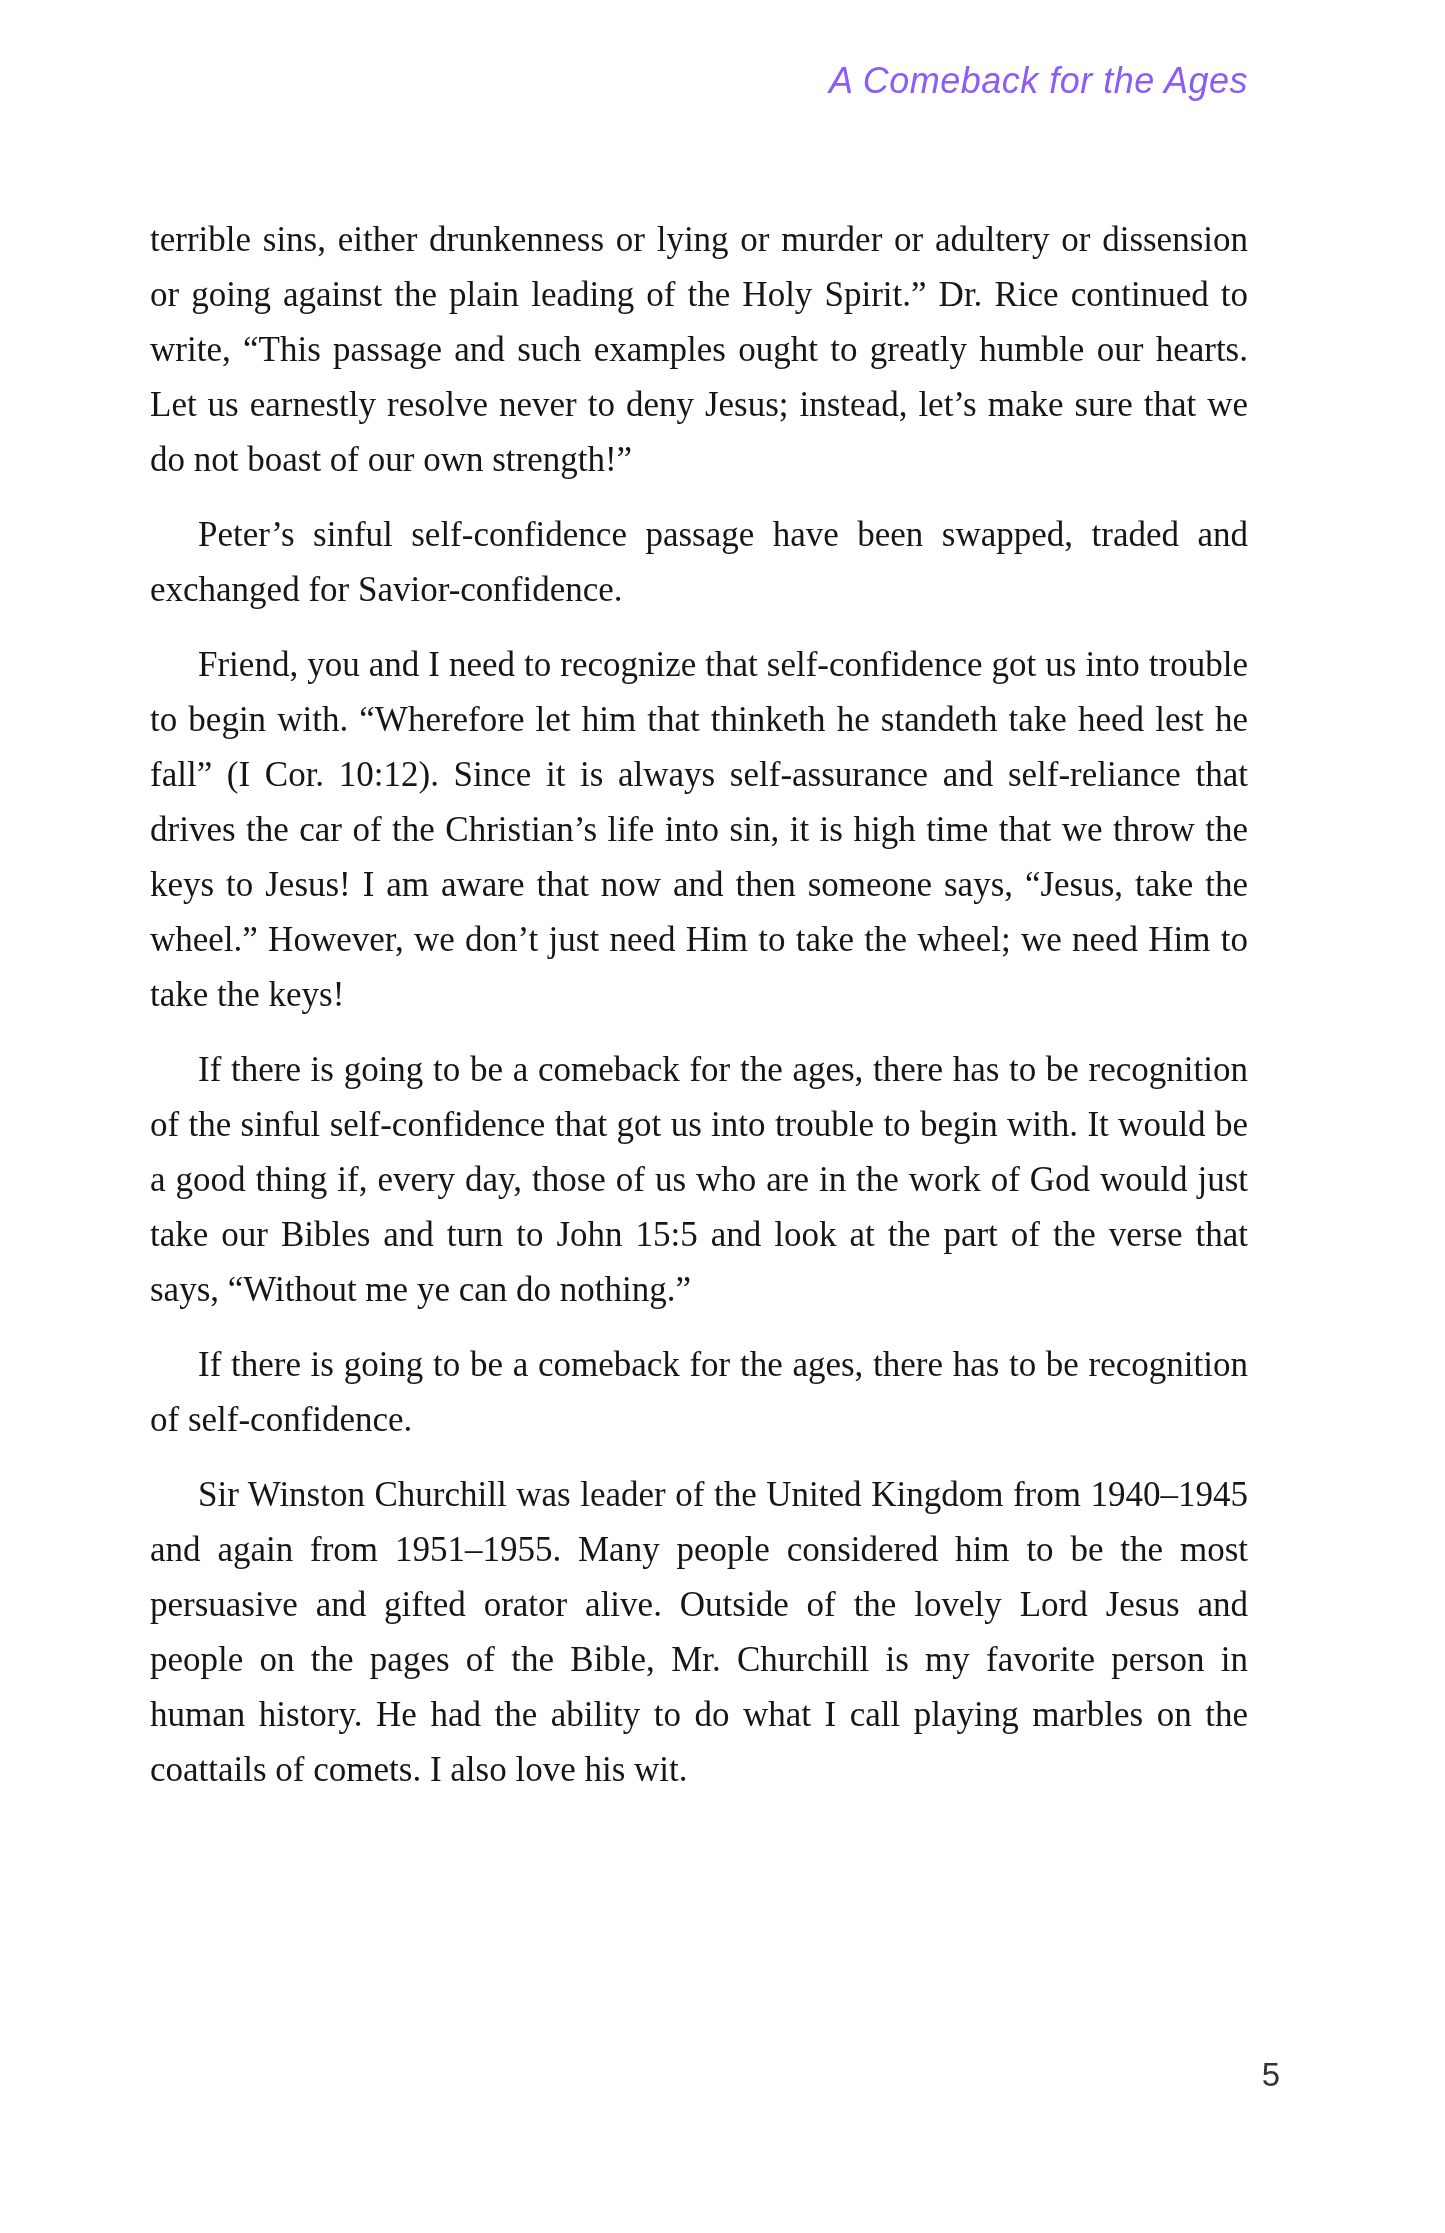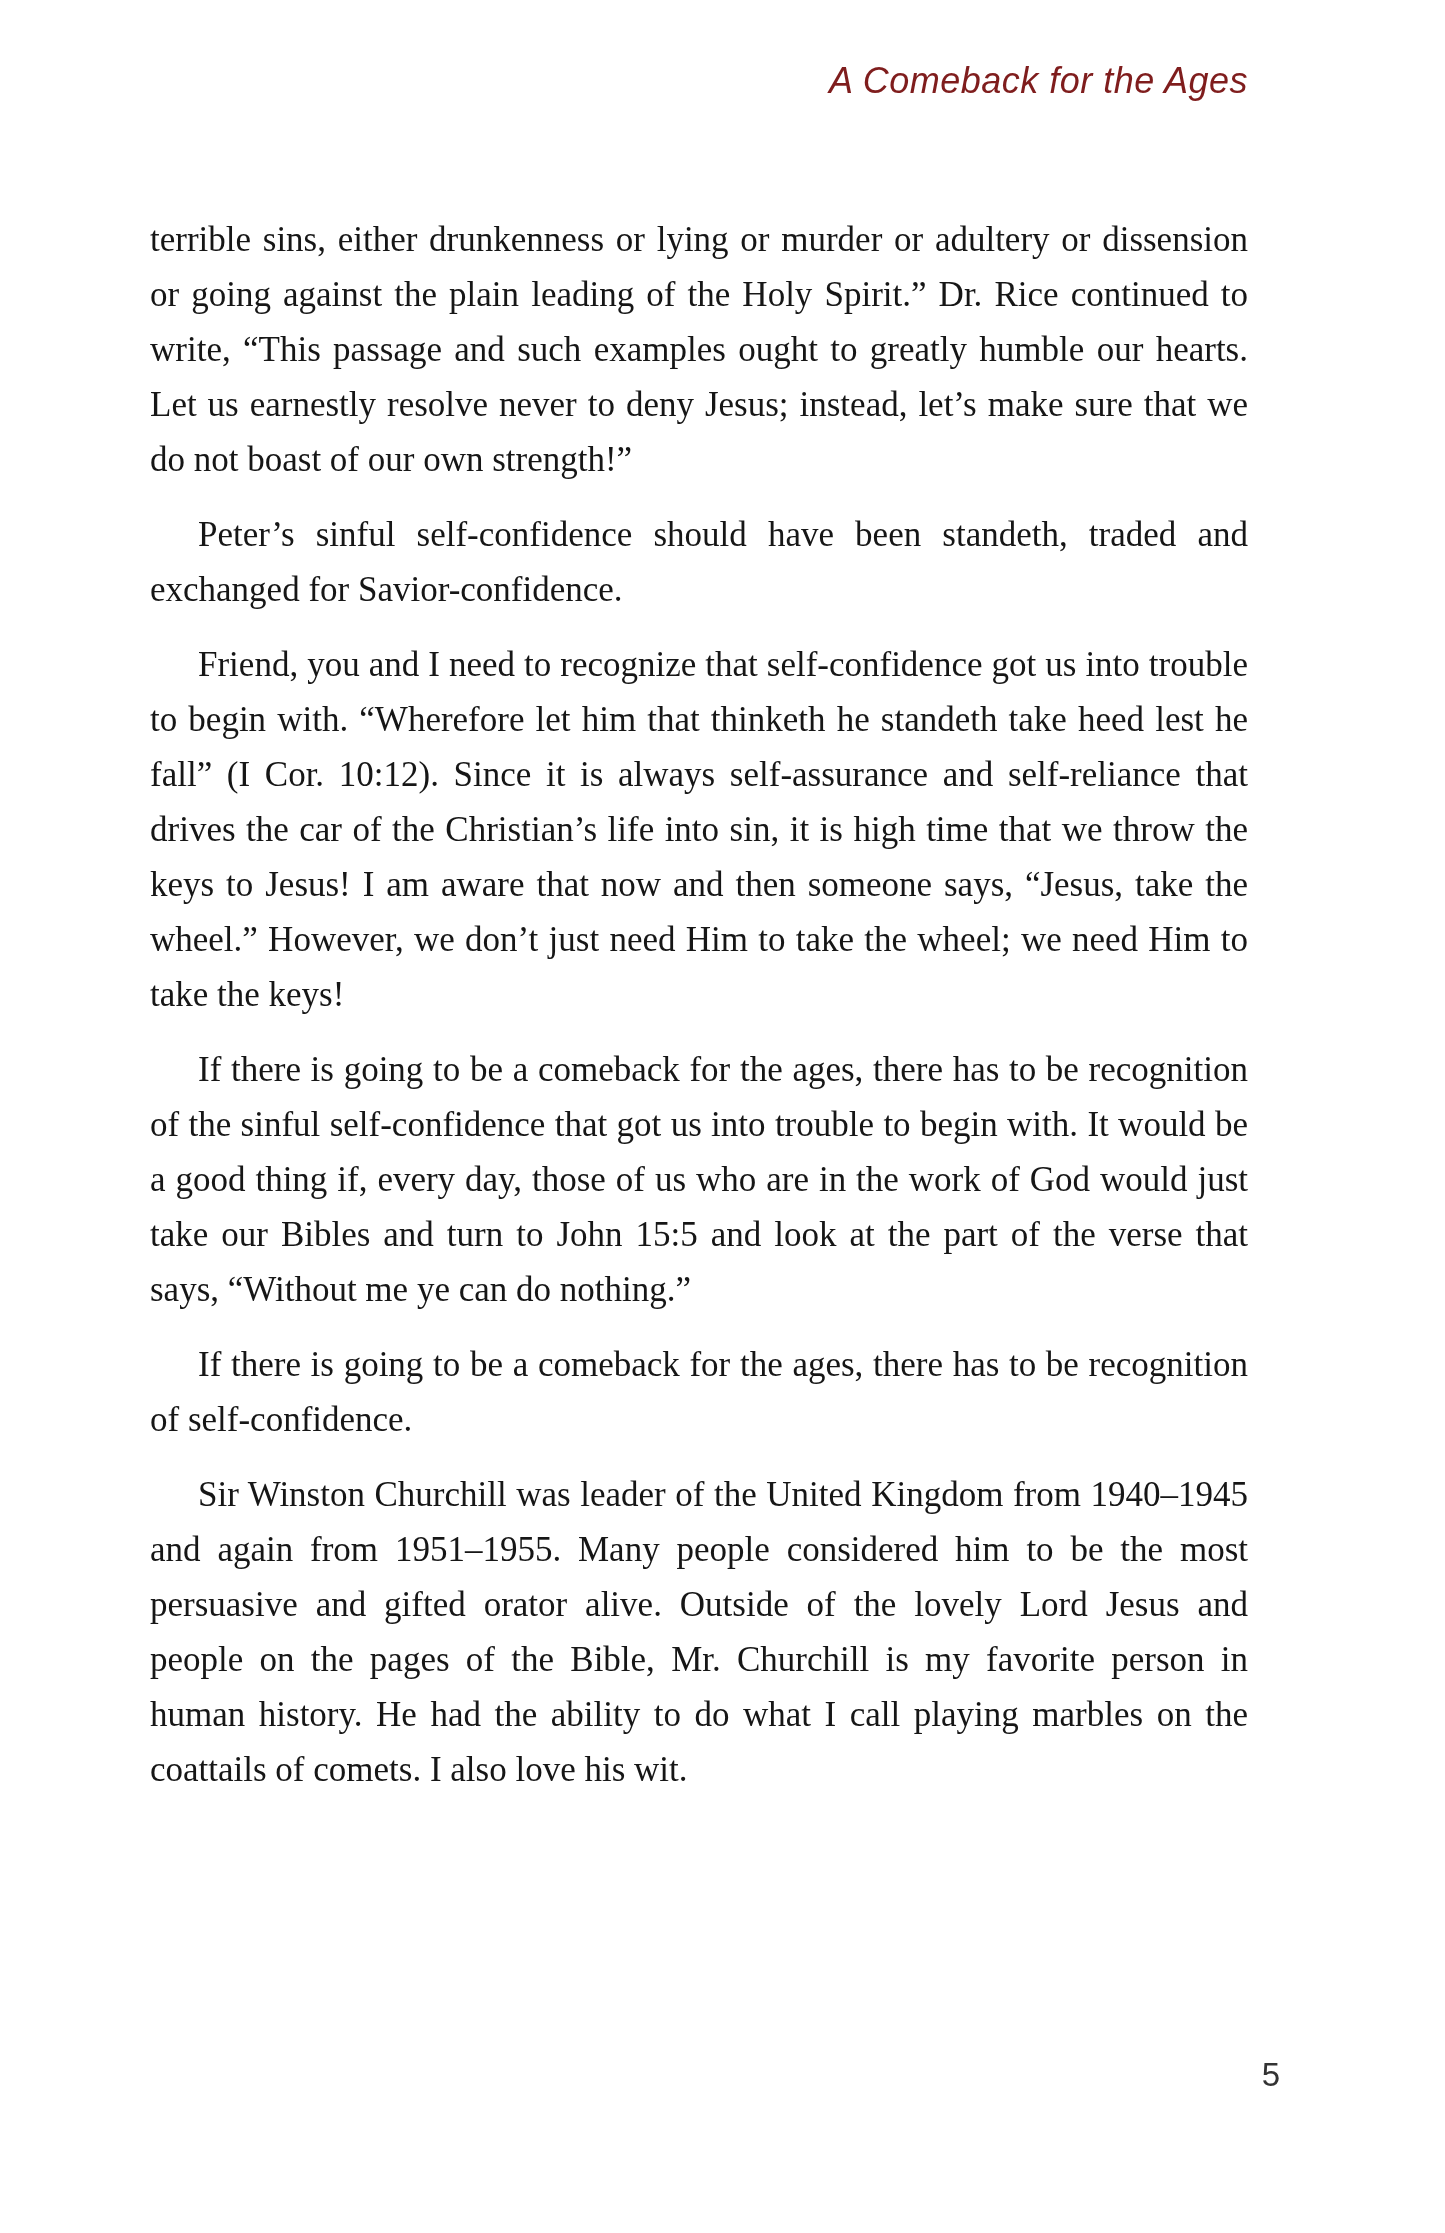--- a/index.html
+++ b/index.html
@@ -18,21 +18,21 @@
     position: absolute;
     top: 60px;
     left: 150px;
     width: 1098px;
     text-align: right;
     font-family: "Liberation Sans", sans-serif;
     font-style: italic;
     font-weight: 300;
     font-size: 36px;
     letter-spacing: 0.5px;
-    color: #7f1d1d;
+    color: #8b5cf6;
   }
   .page-body {
     position: absolute;
     top: 212px;
     left: 150px;
     width: 1098px;
     font-family: Liberation Serif, serif;
     font-size: 35px;
     line-height: 55px;
     color: #161616;
@@ -62,21 +62,21 @@
 <body>
 
 <div class="page">
 
   <div class="running-header">
     <span>A Comeback for the Ages</span>
   </div>
 
   <div class="page-body">
     <p class="no-indent">terrible sins, either drunkenness or lying or murder or adultery or dissension or going against the plain leading of the Holy Spirit.” Dr. Rice continued to write, “This passage and such examples ought to greatly humble our hearts. Let us earnestly resolve never to deny Jesus; instead, let’s make sure that we do not boast of our own strength!”</p>
-    <p>Peter’s sinful self-confidence should have been standeth, traded and exchanged for Savior-confidence.</p>
+    <p>Peter’s sinful self-confidence passage have been swapped, traded and exchanged for Savior-confidence.</p>
     <p>Friend, you and I need to recognize that self-confidence got us into trouble to begin with. “Wherefore let him that thinketh he standeth take heed lest he fall” (I Cor. 10:12). Since it is always self-assurance and self-reliance that drives the car of the Christian’s life into sin, it is high time that we throw the keys to Jesus! I am aware that now and then someone says, “Jesus, take the wheel.” However, we don’t just need Him to take the wheel; we need Him to take the keys!</p>
     <p>If there is going to be a comeback for the ages, there has to be recognition of the sinful self-confidence that got us into trouble to begin with. It would be a good thing if, every day, those of us who are in the work of God would just take our Bibles and turn to John 15:5 and look at the part of the verse that says, “Without me ye can do nothing.”</p>
     <p>If there is going to be a comeback for the ages, there has to be recognition of self-confidence.</p>
     <p>Sir Winston Churchill was leader of the United Kingdom from 1940–1945 and again from 1951–1955. Many people considered him to be the most persuasive and gifted orator alive. Outside of the lovely Lord Jesus and people on the pages of the Bible, Mr. Churchill is my favorite person in human history. He had the ability to do what I call playing marbles on the coattails of comets. I also love his wit.</p>
   </div>
 
   <div class="page-footer">
     <span>5</span>
   </div>
 

